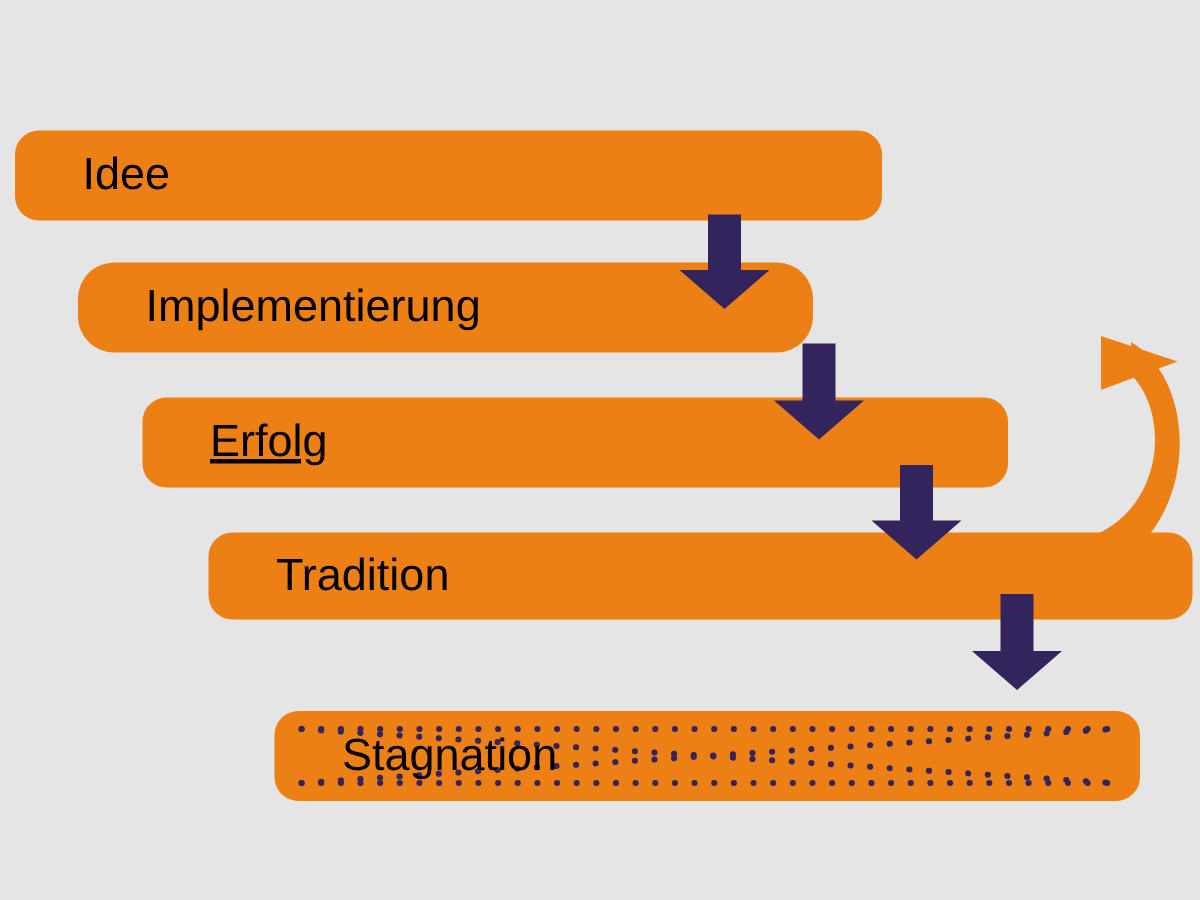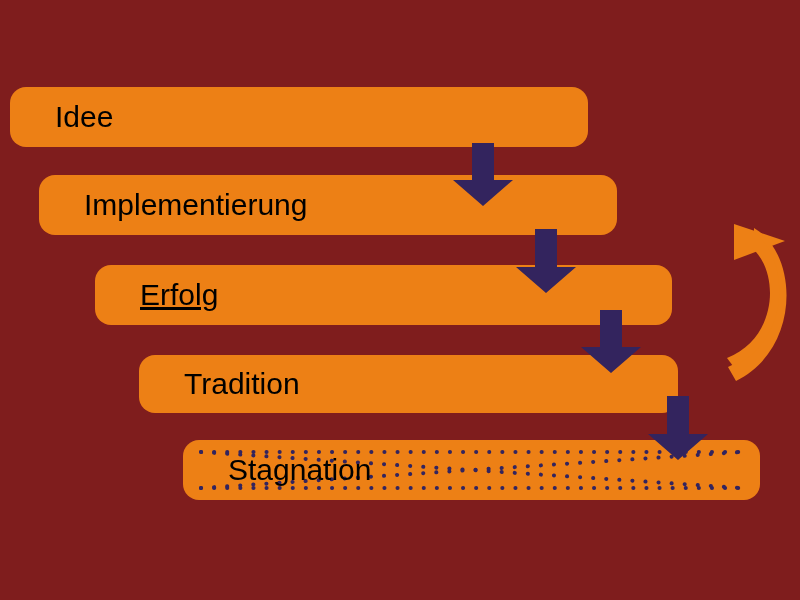--- a/index.html
+++ b/index.html
@@ -4,21 +4,21 @@
 <style>
   html, body {
     margin: 0;
     padding: 0;
     background: #000000;
   }
   #stage {
     position: relative;
     width: 800px;
     height: 600px;
-    background: #7f1d1d;
+    background: #e5e5e5;
     overflow: hidden;
     font-family: "Liberation Sans", sans-serif;
   }
   .bar {
     position: absolute;
     background: #ED8015;
     border-radius: 16px;
     box-sizing: border-box;
     display: flex;
     align-items: center;
@@ -79,33 +79,33 @@
                L 752 248
                C 780 272, 778 338, 727 358
                Z" fill="#ED8015"></path>
     </g>
   </svg>
 
   <div class="bar" style="left:10px; top:87px; width:578px; height:60px;">
     <span class="bar-label" style="margin-left:45px;">Idee</span>
   </div>
 
-  <div class="bar" style="left:39px; top:175px; width:578px; height:60px;">
+  <div class="bar" style="left:52px; top:175px; width:490px; height:60px;border-radius:24px;">
     <span class="bar-label" style="margin-left:45px;">Implementierung</span>
   </div>
 
   <div class="bar" style="left:95px; top:265px; width:577px; height:60px;text-decoration:underline;">
     <span class="bar-label" style="margin-left:45px;">Erfolg</span>
   </div>
 
-  <div class="bar" style="left:139px; top:355px; width:539px; height:58px;">
+  <div class="bar" style="left:139px; top:355px; width:656px; height:58px;">
     <span class="bar-label" style="margin-left:45px;">Tradition</span>
   </div>
 
-  <div class="bar" style="left:183px; top:440px; width:577px; height:60px;">
+  <div class="bar" style="left:183px; top:474px; width:577px; height:60px;">
     <svg class="dotted-overlay" viewBox="0 0 577 60" preserveAspectRatio="none">
       <path d="M 18 12 L 559 12" fill="none" stroke="#33245E" stroke-width="4" stroke-linecap="round" stroke-dasharray="0.1 13"></path>
       <path d="M 18 48 L 559 48" fill="none" stroke="#33245E" stroke-width="4" stroke-linecap="round" stroke-dasharray="0.1 13"></path>
       <path d="M 18 12 L 559 48" fill="none" stroke="#33245E" stroke-width="4" stroke-linecap="round" stroke-dasharray="0.1 13"></path>
       <path d="M 18 48 L 559 12" fill="none" stroke="#33245E" stroke-width="4" stroke-linecap="round" stroke-dasharray="0.1 13"></path>
     </svg>
     <span class="bar-label" style="margin-left:45px;">Stagnation</span>
   </div>
 
   <svg class="arrow-layer" viewBox="0 0 800 600">

